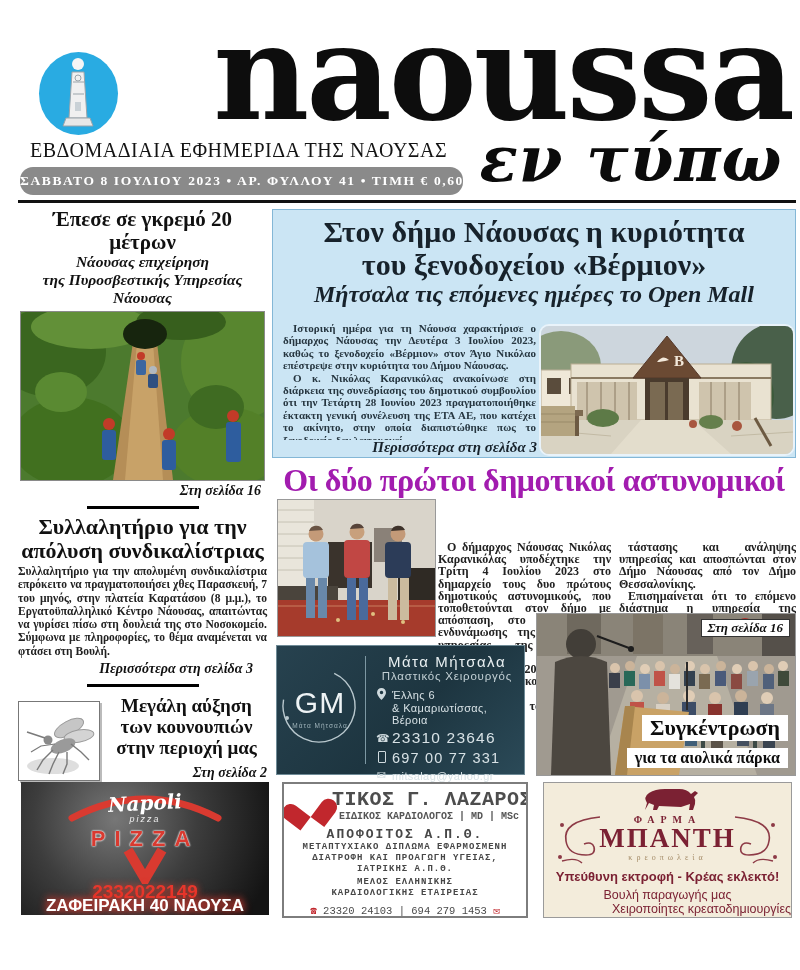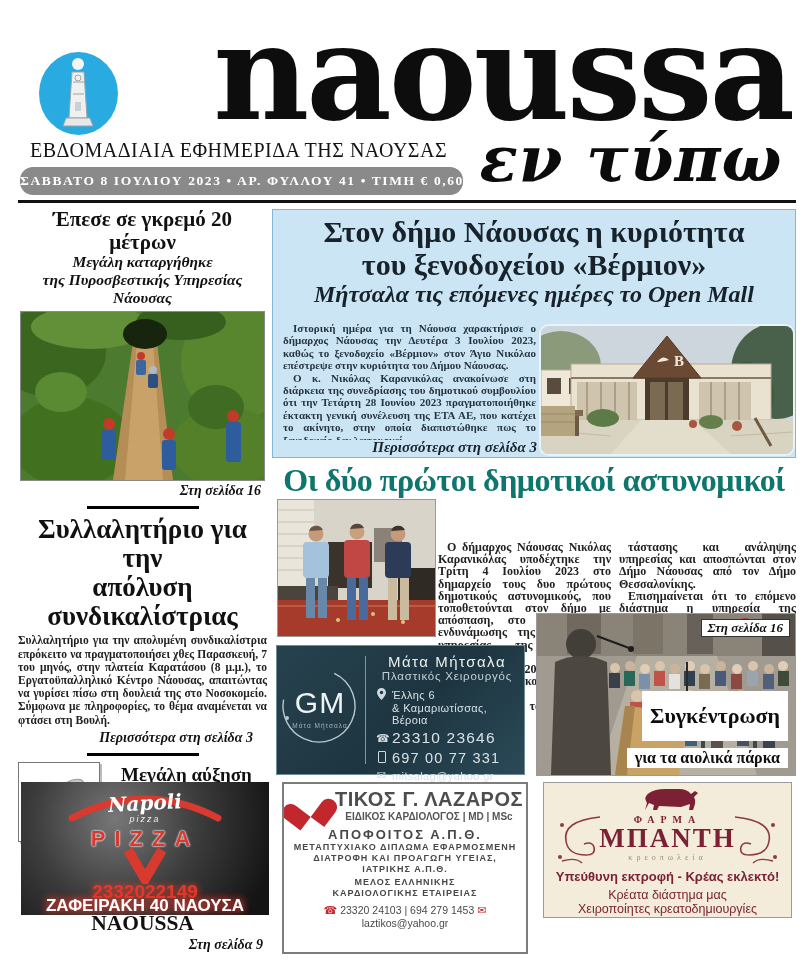--- a/index.html
+++ b/index.html
@@ -17,42 +17,42 @@
            text-align:center;color:#0b0b0b;font-family:"DejaVu Serif",serif;letter-spacing:1px;}
   .header-rule{left:18px;top:200px;width:778px;height:3px;background:#111;}
   
   .left-col{left:18px;top:208px;width:249px;}
   .lc-h{font-weight:bold;text-align:center;line-height:1.08;color:#111;}
   .lc-sub{font-weight:bold;font-style:italic;text-align:center;font-size:15.5px;line-height:1.15;color:#111;}
   .pageref{font-weight:bold;font-style:italic;font-size:14px;text-align:right;color:#111;}
   .divider{width:112px;border-top:3px solid #000;margin:7px auto 6px auto;}
   .lc-photo{display:block;margin:4px auto 2px auto;border:1px solid #8a8a8a;}
   .lc-body{font-weight:bold;font-size:11.5px;line-height:13.2px;text-align:justify;color:#222;}
-  .mosq-row{display:flex;align-items:flex-start;gap:6px;margin-top:2px;}
+  .mosq-row{display:flex;align-items:flex-end;gap:6px;margin-top:2px;}
   .mosq-box{width:80px;height:78px;background:#fff;border:1px solid #777;box-shadow:2px 2px 0 #bbb;flex:none;}
   .mosq-head{flex:1;font-weight:bold;font-size:19px;line-height:1.12;text-align:center;margin-top:2px;color:#111;}
   
   .blue-box{left:272px;top:209px;width:524px;height:249px;background:#cbe5f4;border:1px solid #84b7d6;box-sizing:border-box;}
   .lead-h{width:100%;text-align:center;font-weight:bold;font-size:30px;line-height:1.1;color:#17222b;}
   .lead-sub{width:100%;text-align:center;font-weight:bold;font-style:italic;font-size:24px;color:#17222b;}
   .lead-body{left:10px;top:112px;width:253px;height:118px;overflow:hidden;font-weight:bold;
              font-size:11px;line-height:12.4px;text-align:justify;color:#263640;}
   .lead-body p{margin:0;text-indent:10px;}
   .lead-ref{left:66px;top:229px;width:198px;font-size:15px;text-align:right;color:#17222b;}
   .hotel-photo{left:266px;top:114px;width:252px;height:128px;border-radius:10px;overflow:hidden;border:2px solid #e9f3fa;}
   
   .police{left:272px;top:462px;width:524px;height:316px;}
-  .police-h{width:100%;top:0;text-align:center;font-weight:bold;font-size:32px;letter-spacing:-.5px;color:#0f766e;white-space:nowrap;}
+  .police-h{width:100%;top:0;text-align:center;font-weight:bold;font-size:32px;letter-spacing:-.5px;color:#a21caf;white-space:nowrap;}
   .men-photo{left:5px;top:37px;width:157px;height:136px;border:1px solid #999;}
   .pol-col{font-weight:bold;font-size:12px;line-height:12.2px;text-align:justify;color:#222;overflow:hidden;margin-top:38px;}
   .pol-col p{margin:0;text-indent:9px;}
   .crowd{left:264px;top:151px;width:260px;height:163px;border:1px solid #999;box-sizing:border-box;overflow:hidden;}
   .crowd-badge{position:absolute;top:5px;right:5px;background:#fff;border:1px solid #333;
                font-weight:bold;font-style:italic;font-size:13px;padding:0 6px;color:#111;}
-  .crowd-cap1{position:absolute;right:7px;bottom:34px;background:#fff;padding:12px 8px;
+  .crowd-cap1{position:absolute;right:7px;bottom:34px;background:#fff;padding:0 8px;
               font-weight:bold;font-size:22px;color:#0d0d0d;}
   .crowd-cap2{position:absolute;right:7px;bottom:7px;background:#fff;padding:1px 8px;
               font-weight:bold;font-size:16px;color:#0d0d0d;}
   
   .gm-ad{left:4px;top:183px;width:249px;height:130px;background:linear-gradient(135deg,#27424f 0%,#1d3540 55%,#2b4a58 100%);
          border:1px solid #6f8b97;box-sizing:border-box;display:flex;font-family:"Liberation Sans",sans-serif;color:#d7e1e5;}
   .gm-left{width:88px;flex:none;position:relative;border-right:1px solid #7d98a3;margin:10px 0;}
   .gm-right{flex:1;padding:7px 6px 0 10px;}
   .gm-name{font-size:15px;letter-spacing:1.5px;text-align:center;color:#e8eff1;}
   .gm-title{font-size:11.5px;letter-spacing:.8px;text-align:center;color:#c3d0d5;margin-bottom:6px;}
@@ -65,42 +65,42 @@
             text-align:center;overflow:hidden;font-family:"Liberation Sans",sans-serif;}
   .napoli{position:absolute;left:0;right:0;top:9px;font-family:"DejaVu Serif",serif;font-style:italic;
           font-weight:bold;font-size:20px;color:#fff;transform:rotate(-3deg);}
   .napoli-sub{position:absolute;left:0;right:0;top:32px;font-style:italic;font-size:9px;color:#eee;letter-spacing:2px;}
   .pizza-word{position:absolute;left:0;right:0;top:44px;font-weight:bold;font-size:22px;letter-spacing:9px;
               color:#d93a30;text-shadow:0 0 2px #fff,0 0 2px #fff;}
   .pizza-phone{position:absolute;left:0;right:0;top:99px;font-weight:bold;font-size:19px;color:#e8372c;
                text-shadow:0 0 7px rgba(255,70,50,.9);}
   .pizza-addr{position:absolute;left:0;right:0;top:114px;font-weight:bold;font-size:17px;color:#fff;
               text-shadow:0 0 7px #d93a30,0 0 10px #d93a30;}
-  .cardio-ad{left:282px;top:782px;width:246px;height:172px;background:#fff;border:2px solid #7d7d7d;
-             box-sizing:border-box;font-family:Liberation Sans, sans-serif;color:#4a4a4a;text-align:center;overflow:hidden;}
+  .cardio-ad{left:282px;top:782px;width:246px;height:136px;background:#fff;border:2px solid #7d7d7d;
+             box-sizing:border-box;font-family:Liberation Mono, monospace;color:#4a4a4a;text-align:center;overflow:hidden;}
   .cardio-name{margin:4px 0 0 48px;font-weight:bold;font-size:20px;letter-spacing:.5px;color:#4d4d4d;white-space:nowrap;}
   .cardio-spec{margin-left:48px;font-weight:bold;font-size:10px;color:#555;}
   .cardio-l1{font-weight:bold;font-size:13px;letter-spacing:2px;margin-top:5px;color:#474747;}
   .cardio-sm{font-weight:bold;font-size:9px;letter-spacing:1px;color:#474747;line-height:11px;}
   .cardio-contact{font-size:10.5px;margin-top:5px;color:#4a4a4a;}
   .red-ic{color:#c1272d;font-size:11px;}
   .heart{position:absolute;left:8px;top:6px;width:34px;height:30px;transform:rotate(-8deg);}
   .heart:before,.heart:after{content:"";position:absolute;top:0;width:17px;height:27px;
     border-radius:17px 17px 0 0;background:#c1272d;}
   .heart:before{left:17px;transform:rotate(45deg);transform-origin:0 100%;}
   .heart:after{left:0;transform:rotate(-45deg);transform-origin:100% 100%;}
   .hand{position:absolute;background:#fff;border-radius:4px;}
   .farm-ad{left:543px;top:782px;width:249px;height:136px;background:#f3ecdb;border:1px solid #9a9a9a;
            box-sizing:border-box;text-align:center;color:#7b2133;overflow:hidden;}
   .farm-top{font-size:10px;letter-spacing:6px;font-weight:bold;margin-top:-2px;}
   .farm-main{font-size:27px;font-weight:bold;letter-spacing:2px;line-height:1;}
   .farm-sub{font-size:8px;letter-spacing:4px;color:#a58c68;margin-top:1px;}
   .farm-tag{font-family:"Liberation Sans",sans-serif;font-weight:bold;font-size:13px;margin-top:7px;}
   .farm-l2{font-family:"Liberation Sans",sans-serif;font-size:12.5px;margin-top:4px;}
-  .farm-l3{font-family:"Liberation Sans",sans-serif;font-size:12.5px;}
+  .farm-l3{font-family:"Liberation Sans",sans-serif;font-size:12.5px;text-align:right;}
   .flourish{position:absolute;top:28px;}
 </style>
 </head>
 <body>
 
 <div id="page">
 
   <div class="abs logo">
     <svg width="79" height="83" viewBox="0 0 79 83">
       <circle cx="39" cy="12" r="6" fill="#f5f5f5"></circle>
@@ -115,21 +115,21 @@
   <div class="abs masthead">naoussa</div>
   <div class="abs mast-sub">ΕΒΔΟΜΑΔΙΑΙΑ ΕΦΗΜΕΡΙΔΑ ΤΗΣ ΝΑΟΥΣΑΣ</div>
   <div class="abs date-bar">ΣΑΒΒΑΤΟ 8 ΙΟΥΛΙΟΥ 2023 • ΑΡ. ΦΥΛΛΟΥ 41 • ΤΙΜΗ € 0,60</div>
   <div class="abs edition">εν τύπω</div>
   <div class="abs header-rule"></div>
 
   <div class="abs left-col">
 
     <div>
       <div class="lc-h" style="font-size:21px;">Έπεσε σε γκρεμό 20 μέτρων</div>
-      <div class="lc-sub">Μεγάλη καταργήθηκε</div>
+      <div class="lc-sub">Νάουσας επιχείρηση</div>
       <div class="lc-sub">της Πυροσβεστικής Υπηρεσίας Νάουσας</div>
       <svg class="lc-photo" width="243" height="168" viewBox="0 0 243 168">
         <rect width="243" height="168" fill="#4c7a2e"></rect>
         <ellipse cx="30" cy="40" rx="55" ry="45" fill="#3a661f"></ellipse>
         <ellipse cx="215" cy="50" rx="55" ry="58" fill="#58862f"></ellipse>
         <ellipse cx="50" cy="130" rx="60" ry="45" fill="#41701f"></ellipse>
         <ellipse cx="205" cy="135" rx="55" ry="40" fill="#538028"></ellipse>
         <ellipse cx="70" cy="15" rx="60" ry="22" fill="#629038"></ellipse>
         <ellipse cx="160" cy="10" rx="45" ry="18" fill="#375f1d"></ellipse>
         <polygon points="112,30 136,30 152,168 92,168" fill="#b58e57"></polygon>
@@ -146,21 +146,21 @@
         <circle cx="148" cy="122" r="6" fill="#c23b28"></circle>
           <rect x="141" y="128" width="14" height="30" rx="3" fill="#2e5d9e"></rect>
         <circle cx="212" cy="104" r="6" fill="#c23b28"></circle>
           <rect x="205" y="110" width="15" height="40" rx="3" fill="#2e5d9e"></rect>
       </svg>
       <div class="pageref" style="margin-right:6px;">Στη σελίδα 16</div>
     </div>
     <div class="divider"></div>
 
     <div>
-      <div class="lc-h" style="font-size:27px;">
+      <div class="lc-h" style="font-size:22px;">
         <span>Συλλαλητήριο για την</span><br>
         <span>απόλυση συνδικαλίστριας</span>
       </div>
       <div class="lc-body" style="margin-top:3px;">Συλλαλητήριο για την απολυμένη συνδικαλίστρια επρόκειτο να πραγματοποιήσει χθες Παρασκευή, 7 του μηνός, στην πλατεία Καρατάσου (8 μ.μ.), το Εργατοϋπαλληλικό Κέντρο Νάουσας, απαιτώντας να γυρίσει πίσω στη δουλειά της στο Νοσοκομείο. Σύμφωνα με πληροφορίες, το θέμα αναμένεται να φτάσει στη Βουλή.</div>
       <div class="pageref" style="margin-top:3px;margin-right:14px;">Περισσότερα στη σελίδα 3</div>
     </div>
     <div class="divider"></div>
 
     <div class="mosq-row">
       <div class="mosq-box">
@@ -457,17 +457,17 @@
     <svg class="flourish" style="right:8px;transform:scaleX(-1);" width="52" height="58" viewBox="0 0 52 58">
       <path d="M48,6 Q10,10 14,30 Q16,44 34,44 Q44,44 42,36 Q40,30 32,33" fill="none" stroke="#8d3a46" stroke-width="1.6"></path>
       <path d="M10,50 Q24,46 30,52" fill="none" stroke="#8d3a46" stroke-width="1.4"></path>
       <circle cx="10" cy="14" r="2" fill="#8d3a46"></circle>
         <circle cx="8" cy="46" r="2" fill="#8d3a46"></circle>
     </svg>
     <div class="farm-top">ΦΑΡΜΑ</div>
     <div class="farm-main">ΜΠΑΝΤΗ</div>
     <div class="farm-sub">κρεοπωλεία</div>
     <div class="farm-tag">Υπεύθυνη εκτροφή - Κρέας εκλεκτό!</div>
-    <div class="farm-l2">Κρέατα διάστημα μας</div>
+    <div class="farm-l2">Βουλή παραγωγής μας</div>
     <div class="farm-l3">Χειροποίητες κρεατοδημιουργίες</div>
   </div>
 
 </div>
 
 </body></html>

